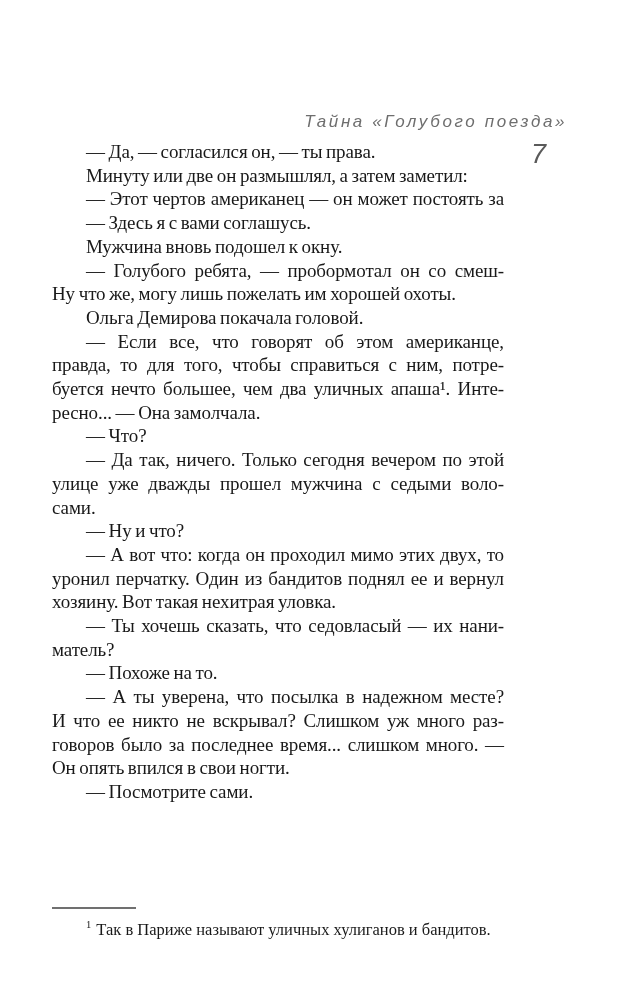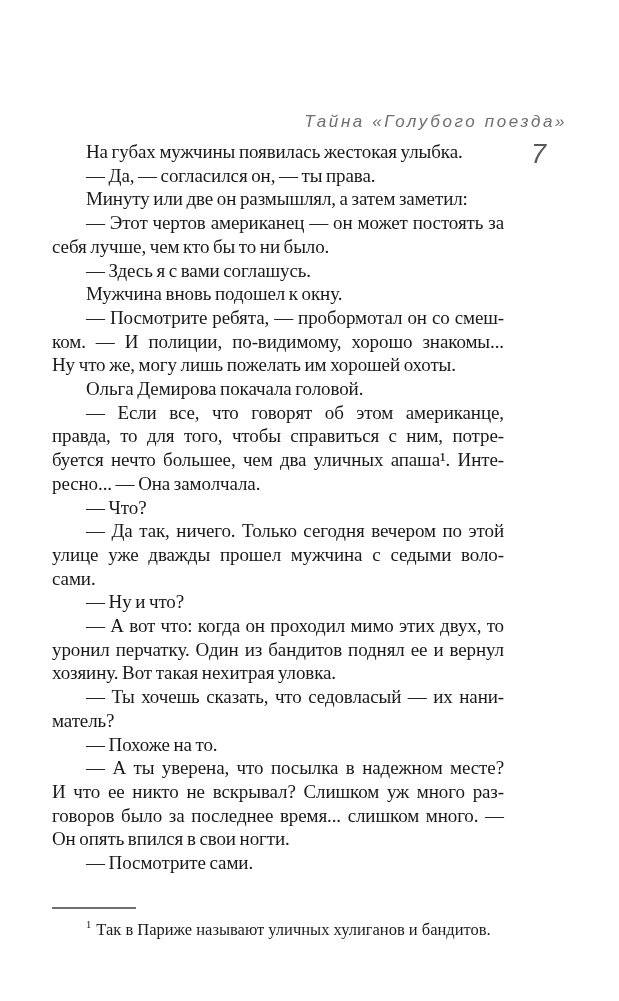--- a/index.html
+++ b/index.html
@@ -88,41 +88,36 @@
 <body>
 
 <div class="page">
 
   <div class="running-title">Тайна «Голубого поезда»</div>
 
   <div class="page-number">7</div>
 
   <div class="body-text">
       <div class="para">
-        <div class="line first last">На губах мужчины появилась жестокая улыбка.</div>
-      </div>
-      <div class="para">
         <div class="line first last">— Да, — согласился он, — ты права.</div>
       </div>
       <div class="para">
         <div class="line first last">Минуту или две он размышлял, а затем заметил:</div>
       </div>
       <div class="para">
         <div class="line first">— Этот чертов американец — он может постоять за</div>
-        <div class="line last">себя лучше, чем кто бы то ни было.</div>
       </div>
       <div class="para">
         <div class="line first last">— Здесь я с вами соглашусь.</div>
       </div>
       <div class="para">
         <div class="line first last">Мужчина вновь подошел к окну.</div>
       </div>
       <div class="para">
-        <div class="line first">— Посмотрите ребята, — пробормотал он со смеш-</div>
-        <div class="line">ком. — И полиции, по-видимому, хорошо знакомы...</div>
+        <div class="line first">— Голубого ребята, — пробормотал он со смеш-</div>
         <div class="line last">Ну что же, могу лишь пожелать им хорошей охоты.</div>
       </div>
       <div class="para">
         <div class="line first last">Ольга Демирова покачала головой.</div>
       </div>
       <div class="para">
         <div class="line first">— Если все, что говорят об этом американце,</div>
         <div class="line">правда, то для того, чтобы справиться с ним, потре-</div>
         <div class="line">буется нечто большее, чем два уличных апаша¹. Инте-</div>
         <div class="line last">ресно... — Она замолчала.</div>

